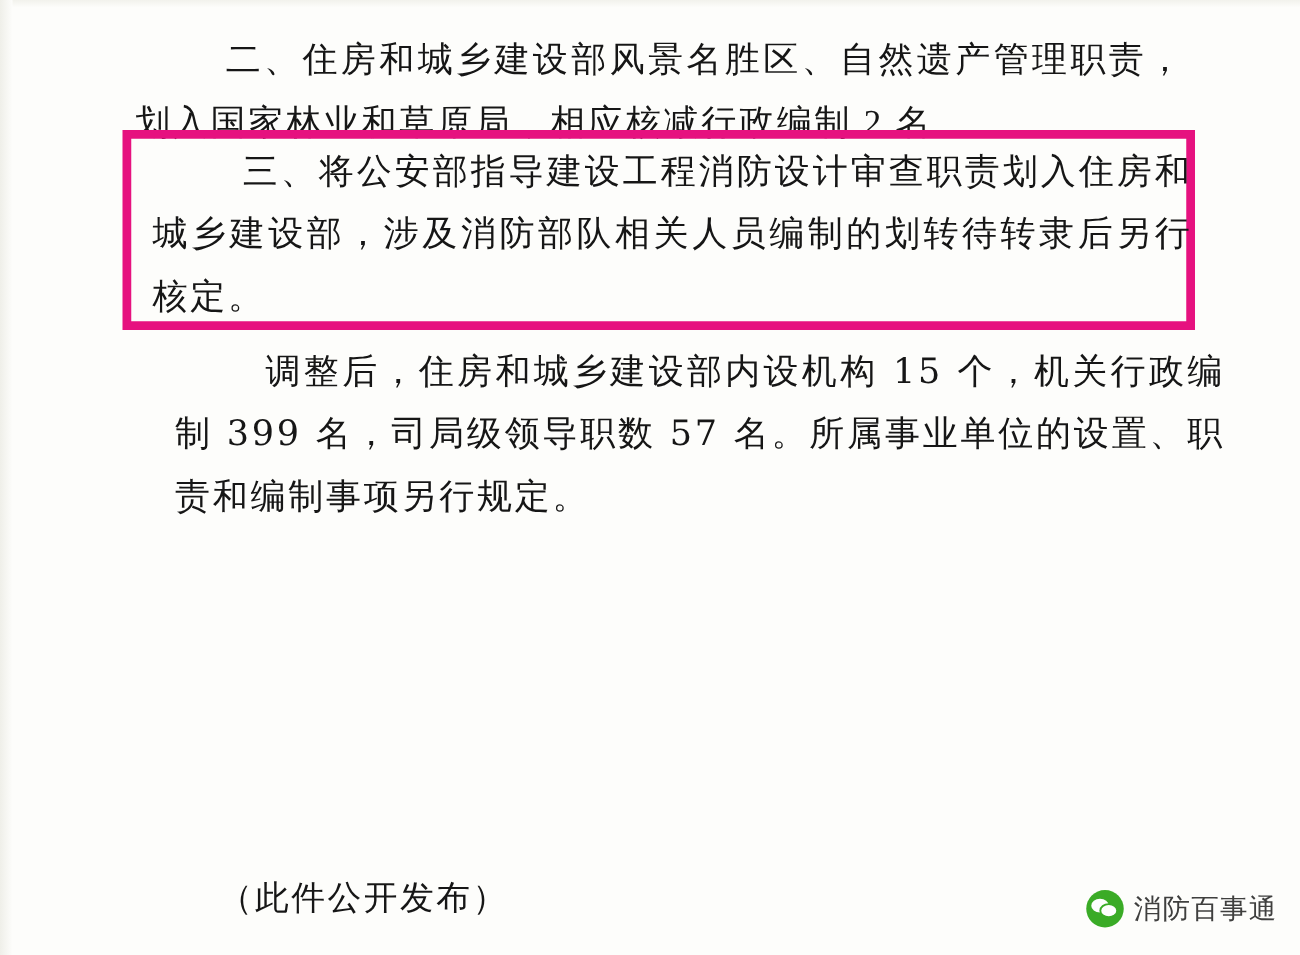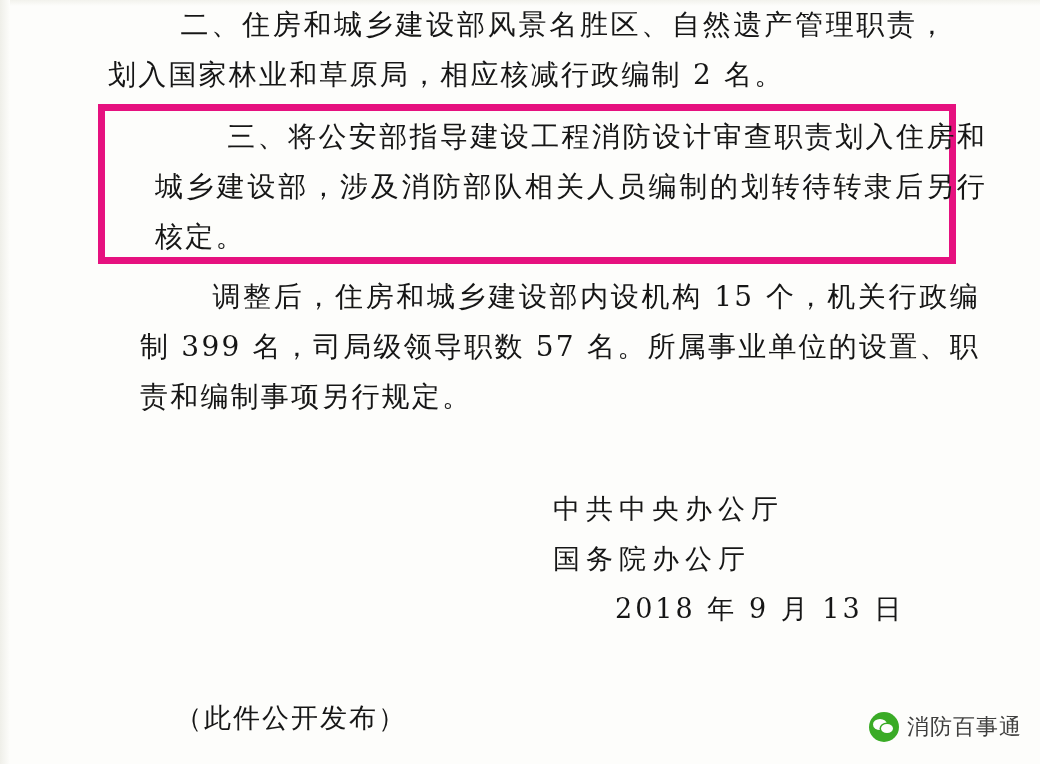--- a/index.html
+++ b/index.html
@@ -40,42 +40,42 @@
   }
   .para .indent {
     display: inline-block;
     width: 72px;
   }
 
   
   .para-two {
     position: absolute;
     left: 0;
-    top: 0;
+    top: 24px;
     width: 840px;
+    font-family: Liberation Serif, serif;
   }
 
   
   .highlight-box {
     position: absolute;
     left: -10px;
     top: 104px;
     width: 858px;
     height: 160px;
     border: 7px solid #e6117f;
     box-sizing: border-box;
     background: transparent;
   }
   .para-three {
     position: absolute;
     left: 8px;
     top: 112px;
     width: 832px;
     padding: 0 6px;
-    margin-left: 33px;
   }
 
   
   .para-four {
     position: absolute;
     left: 0;
     top: 272px;
     width: 840px;
     margin-left: 32px;
   }
@@ -183,25 +183,20 @@
 
     <p class="para para-two"><span class="indent"></span><span>二、住房和城乡建设部风景名胜区、自然遗产管理职责，划入国家林业和草原局，相应核减行政编制 2 名。</span></p>
 
     <div class="highlight-box"></div>
 
     <p class="para para-three"><span class="indent"></span><span>三、将公安部指导建设工程消防设计审查职责划入住房和城乡建设部，涉及消防部队相关人员编制的划转待转隶后另行核定。</span></p>
 
     <p class="para para-four"><span class="indent"></span><span>调整后，住房和城乡建设部内设机构 15 个，机关行政编制 399 名，司局级领导职数 57 名。所属事业单位的设置、职责和编制事项另行规定。</span></p>
   </div>
 
-  <div class="signature">
-    <div class="sig-line sig-org1">中共中央办公厅</div>
-    <div class="sig-line sig-org2">国务院办公厅</div>
-    <div class="sig-line sig-date">2018 年 9 月 13 日</div>
-  </div>
 
   <div class="footnote">（此件公开发布）</div>
 
   <div class="account-badge">
     <span class="wechat-icon"></span>
     <span class="account-name">消防百事通</span>
   </div>
 </div>
 
 </body></html>

